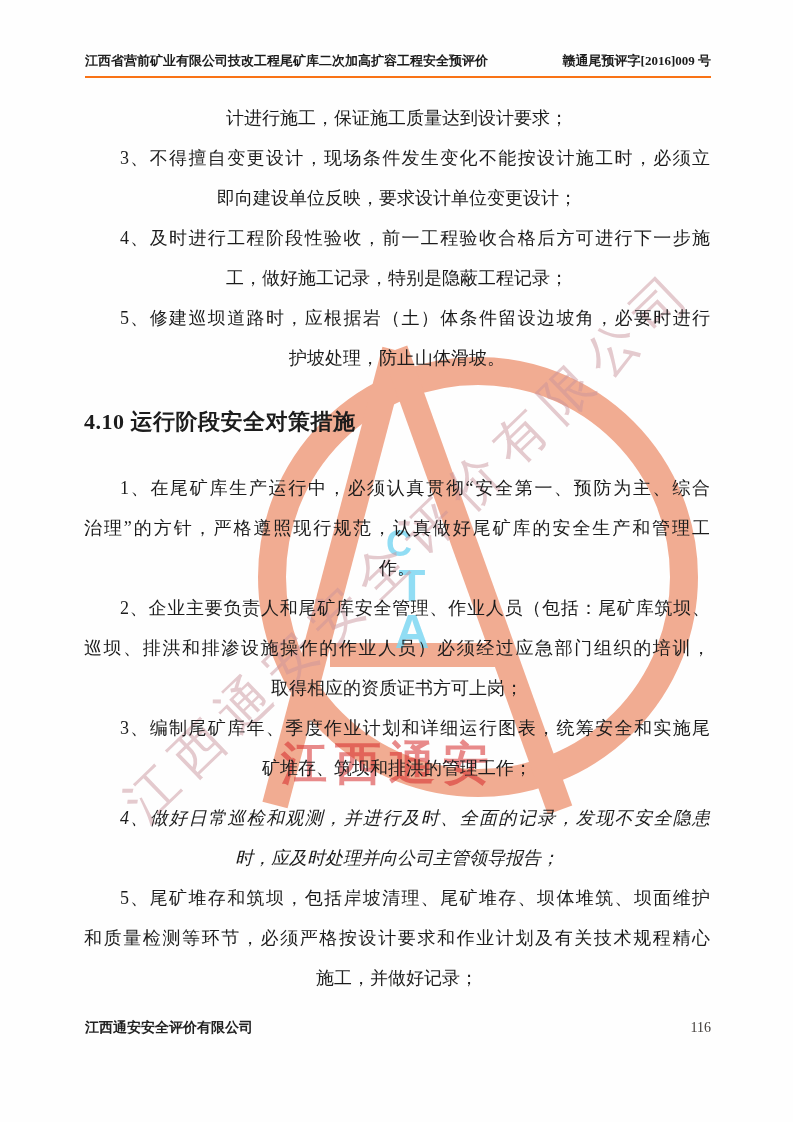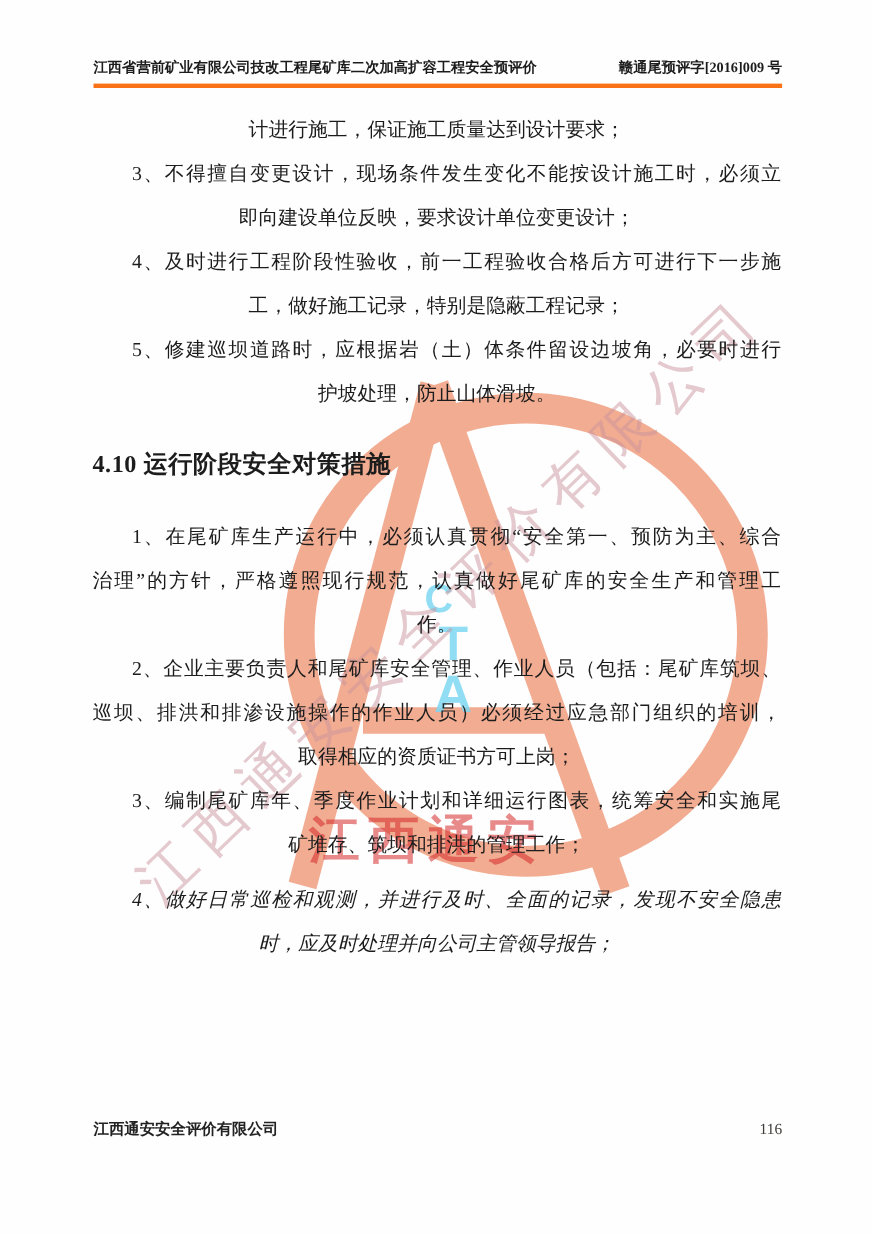--- a/index.html
+++ b/index.html
@@ -10,21 +10,21 @@
     background:#fefefe;
     overflow:hidden;
     font-family:"Liberation Serif","DejaVu Serif",serif;
     color:#1c1c1c;
   }
   
   .hdr{
     position:absolute;left:85px;top:50px;width:626px;
     display:flex;justify-content:space-between;align-items:flex-end;
     font-size:13px;line-height:22px;
-    border-bottom:4px solid #f97316;
+    border-bottom:2px solid #f97316;
     padding-bottom:4px;
   }
   .hdr .l{font-weight:bold;}
   .hdr .r{font-weight:bold;}
   
   .wm{position:absolute;inset:0;z-index:0;pointer-events:none;}
   .wm-logo{position:absolute;left:218px;top:317px;width:520px;height:520px;opacity:.88;}
   .wm-cta{
     position:absolute;left:372px;top:526px;width:80px;
     font-family:"Liberation Sans","DejaVu Sans",sans-serif;
@@ -127,20 +127,25 @@
         <div class="line">取得相应的资质证书方可上岗；</div>
       </div>
       <div class="para">
         <div class="line j ind">3、编制尾矿库年、季度作业计划和详细运行图表，统筹安全和实施尾</div>
         <div class="line">矿堆存、筑坝和排洪的管理工作；</div>
       </div>
       <div class="para">
         <div class="line j ind">4、做好日常巡检和观测，并进行及时、全面的记录，发现不安全隐患</div>
         <div class="line">时，应及时处理并向公司主管领导报告；</div>
       </div>
+      <div class="para">
+        <div class="line j ind">5、尾矿堆存和筑坝，包括岸坡清理、尾矿堆存、坝体堆筑、坝面维护</div>
+        <div class="line j">和质量检测等环节，必须严格按设计要求和作业计划及有关技术规程精心</div>
+        <div class="line">施工，并做好记录；</div>
+      </div>
     </div>
 
   <div class="ftr">
     <span class="company">江西通安安全评价有限公司</span>
     <span class="pagenum">116</span>
   </div>
 
 </div>
 
 </body></html>

